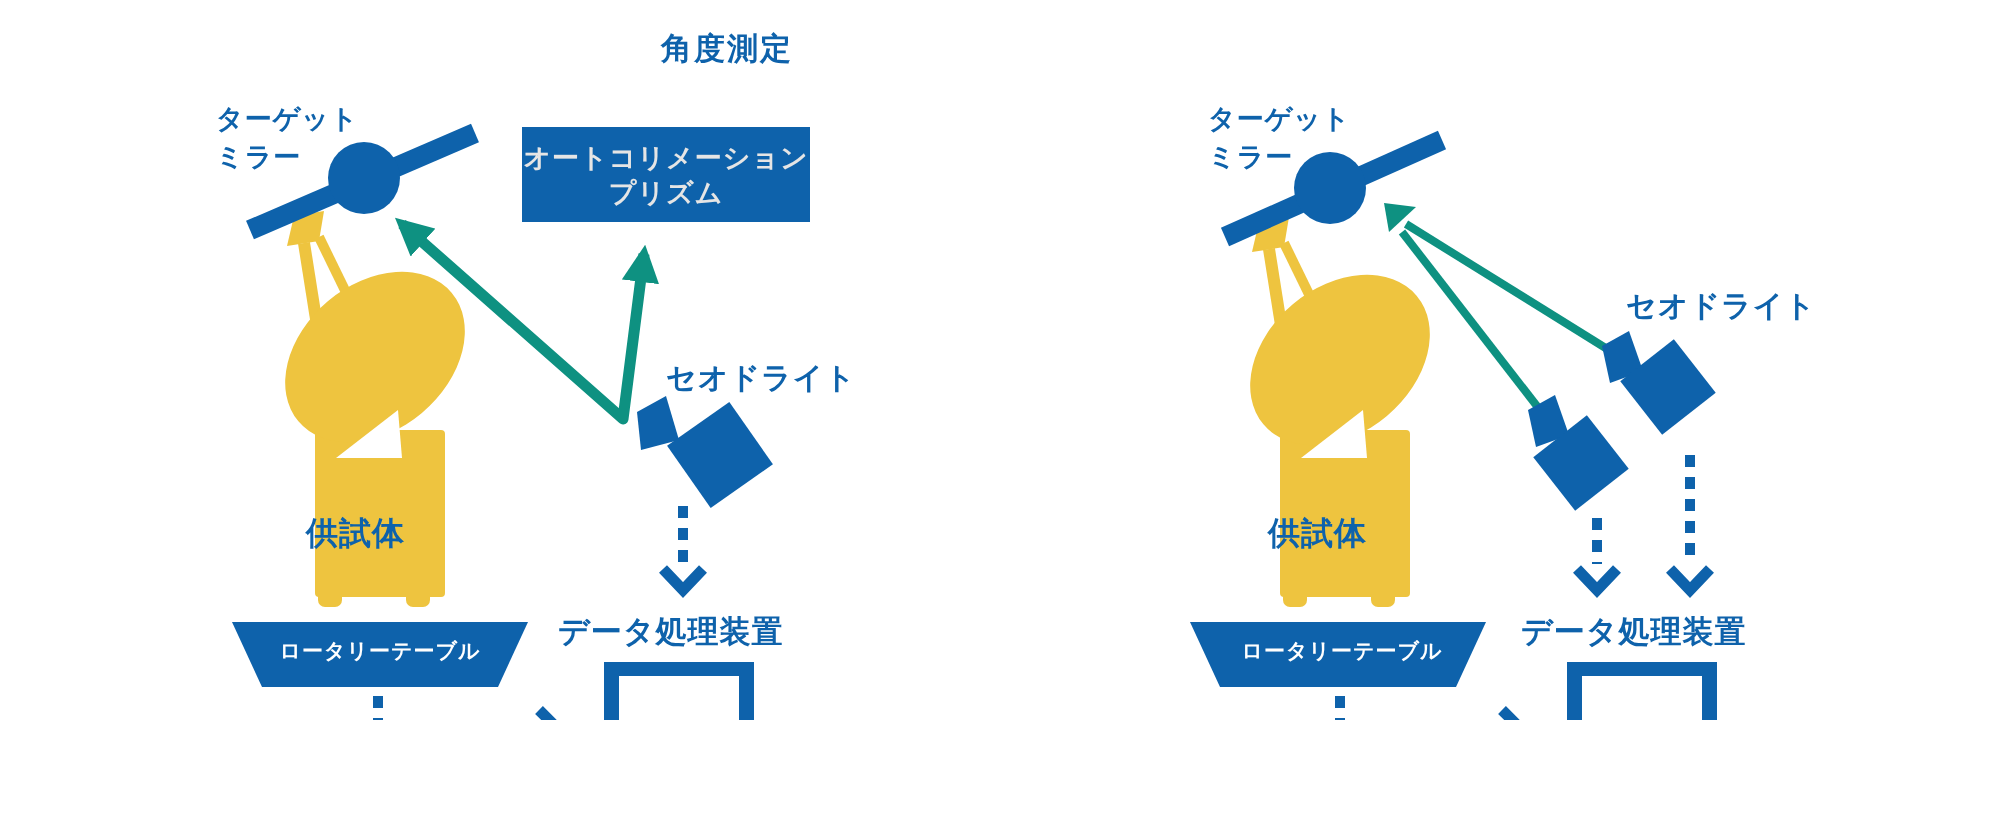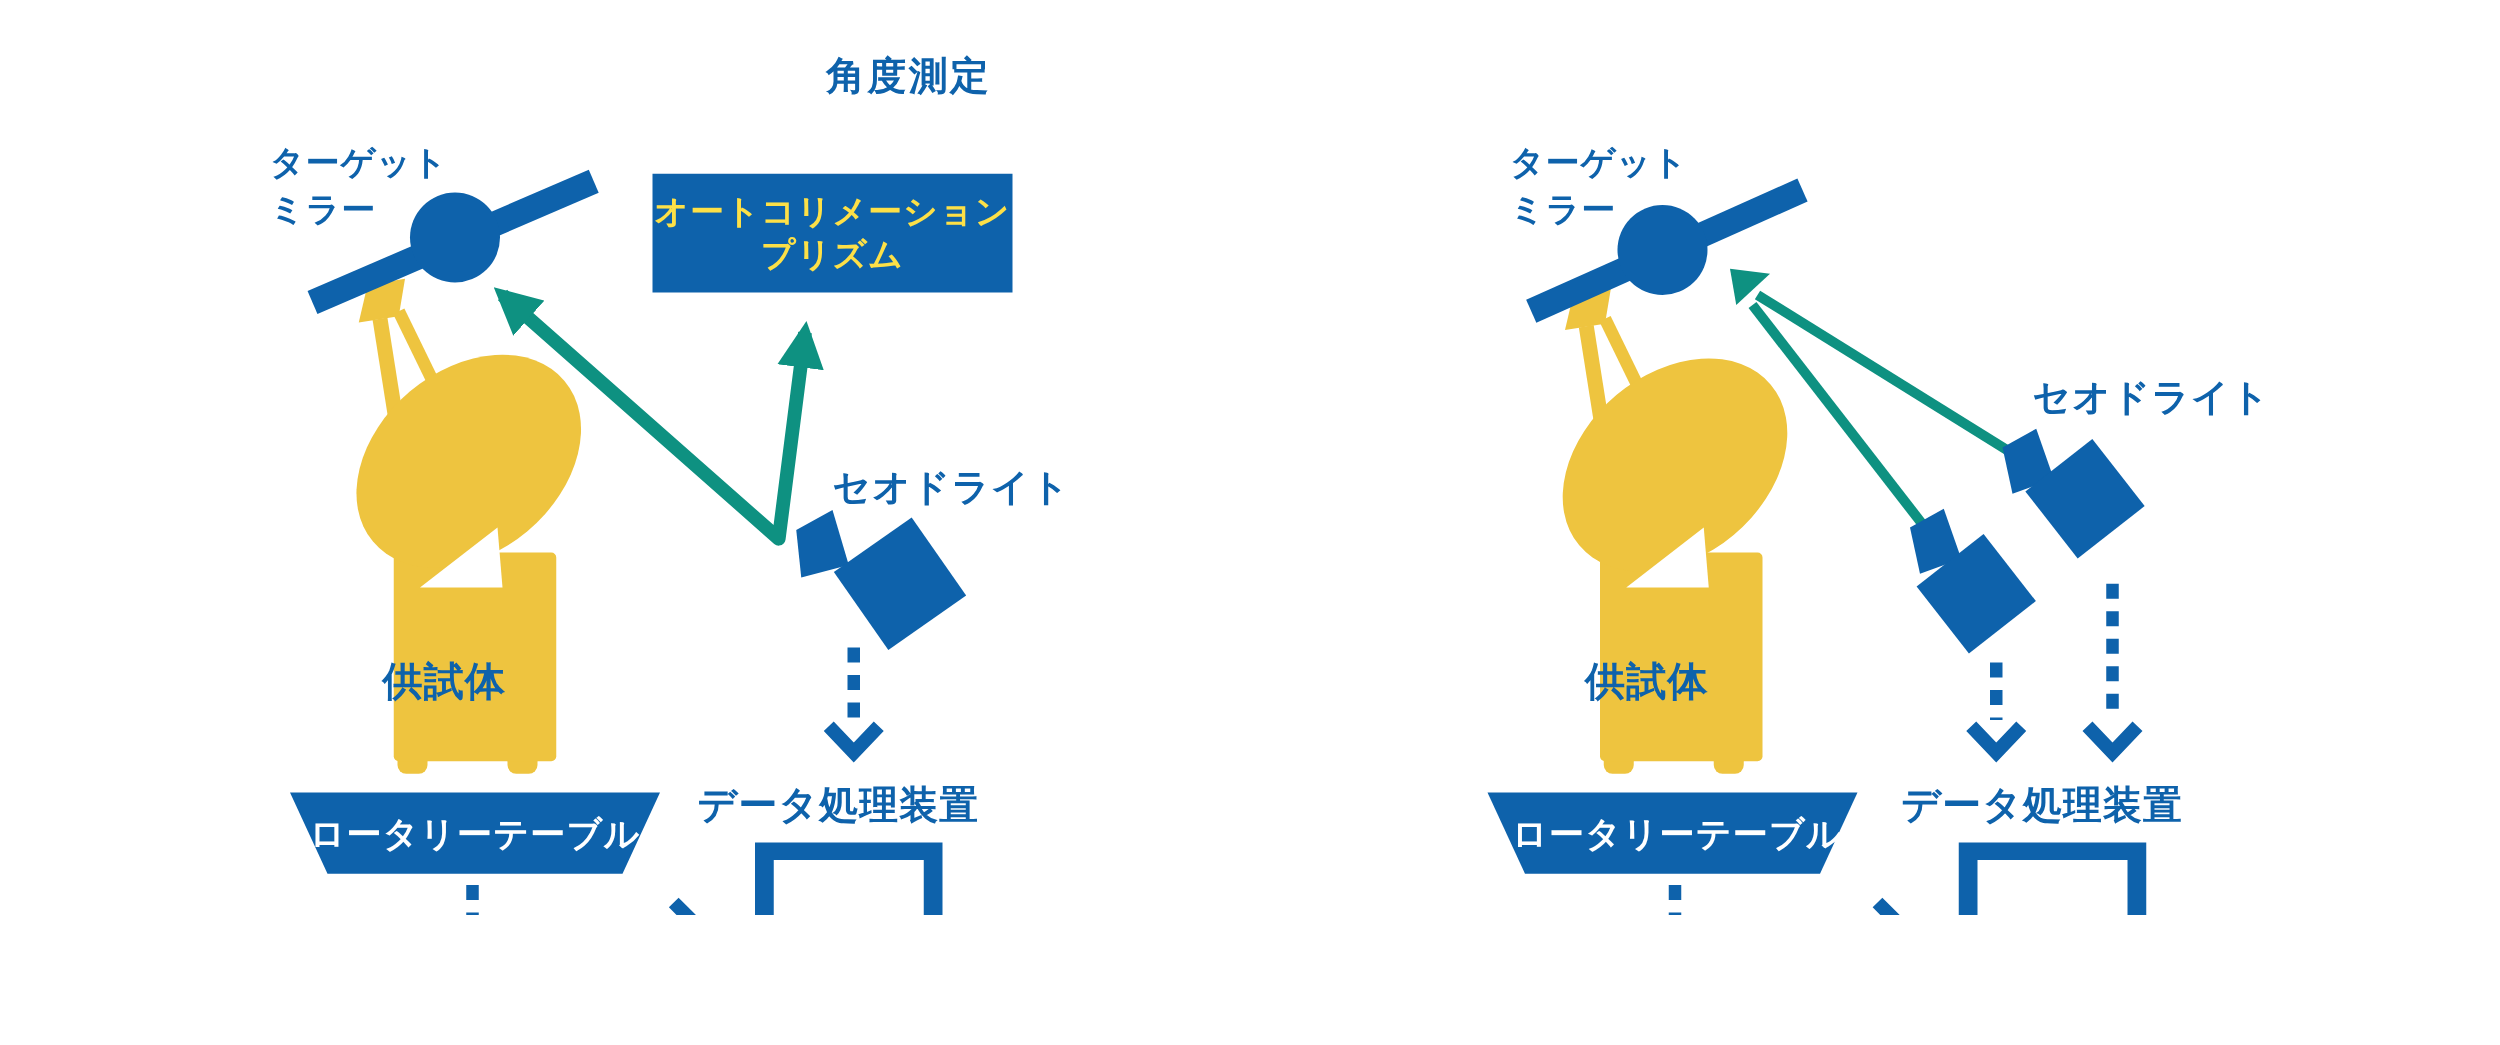--- a/index.html
+++ b/index.html
@@ -4,43 +4,43 @@
 <style>
   :root{
     --blue:#0e62ab;
     --yellow:#eec43f;
     --green:#0e9181;
   }
   *{box-sizing:border-box;}
   html,body{margin:0;padding:0;background:#ffffff;}
   body{font-family:"DejaVu Sans","Liberation Sans",sans-serif;}
   .canvas{
-    position:relative;width:2000px;height:720px;background:#ffffff;overflow:hidden;margin-top:12px;
+    position:relative;width:2000px;height:720px;background:#ffffff;overflow:hidden;
   }
   .shapes{position:absolute;left:0;top:0;width:2000px;height:836px;}
   .f-blue{fill:var(--blue);}
   .f-yellow{fill:var(--yellow);}
   .f-green{fill:var(--green);}
   .f-white{fill:#ffffff;}
   .s-blue{stroke:var(--blue);}
   .s-yellow{stroke:var(--yellow);}
   .s-green{stroke:var(--green);}
   .label{
     position:absolute;color:var(--blue);font-weight:bold;letter-spacing:1px;
     white-space:nowrap;
   }
   .title{font-size:31px;text-align:center;letter-spacing:2px;}
   .two-line div{line-height:38px;font-size:27px;}
   .prism-box{
     position:absolute;left:522px;top:127px;width:288px;height:95px;
-    background:var(--blue);color:#fde047;font-weight:bold;
+    background:var(--blue);color:#e5e5e5;font-weight:bold;
     display:flex;flex-direction:column;align-items:center;justify-content:center;
     font-size:27px;line-height:35px;letter-spacing:1px;text-align:center;
   }
-  .rotary-label{color:#ffffff;font-size:28px;text-align:center;width:280px;}
+  .rotary-label{color:#ffffff;font-size:21px;text-align:center;width:280px;}
   .center-label{text-align:left;}
 </style>
 </head>
 <body>
 
 <div class="canvas">
 
   <svg class="shapes" viewBox="0 0 2000 836" xmlns="http://www.w3.org/2000/svg">
     <defs>
       <marker id="gh" viewBox="0 0 10 10" refX="7.5" refY="5" markerWidth="3.4" markerHeight="3.4" orient="auto-start-reverse">

